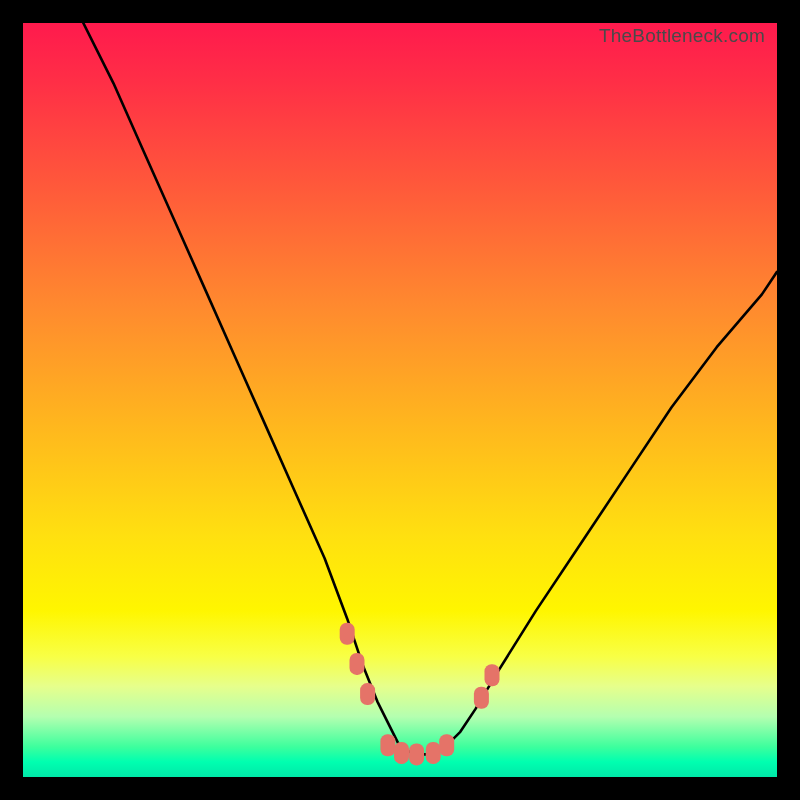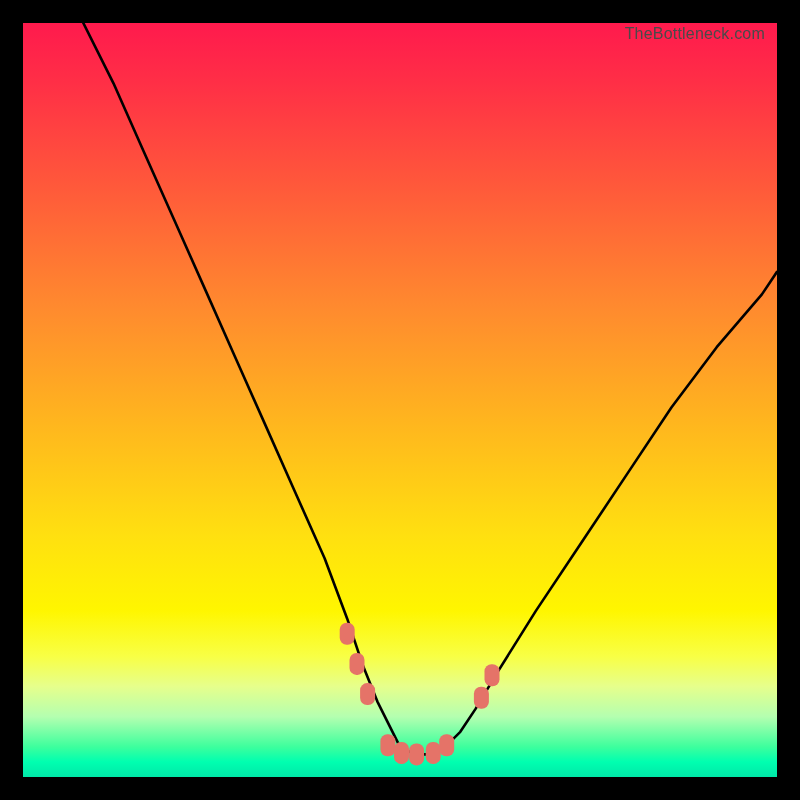--- a/index.html
+++ b/index.html
@@ -39,21 +39,21 @@
       #3dff9d 96%,
       #00ffb0 98%,
       #00e8a8 100%
     );
   }
   .watermark {
     position: absolute;
     top: 2px;
     right: 12px;
     color: #4a4a4a;
-    font-size: 16px;
+    font-size: 19px;
     font-weight: 500;
     letter-spacing: 0.2px;
     z-index: 20;
   }
   svg.curve {
     position: absolute;
     left: 0;
     top: 0;
     width: 754px;
     height: 754px;

